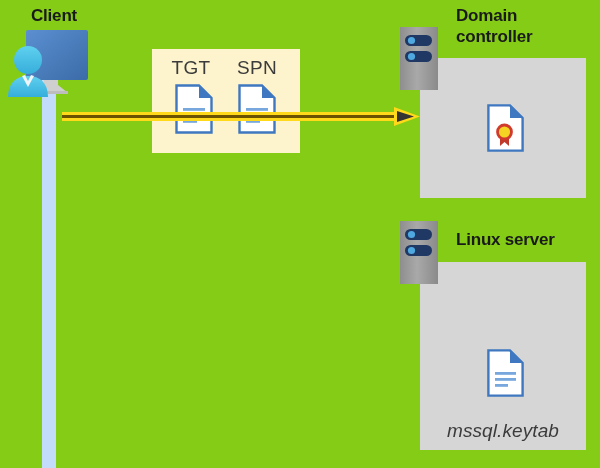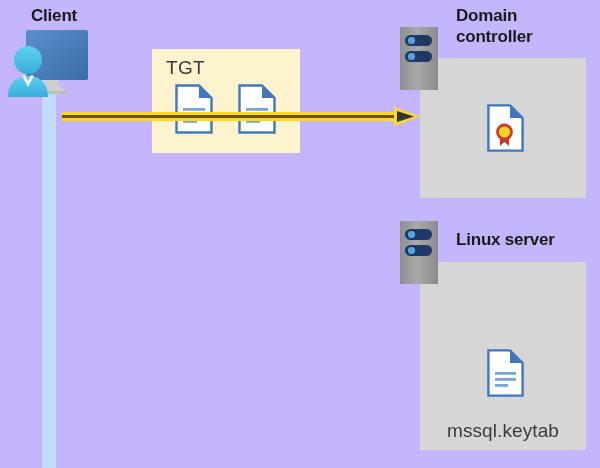--- a/index.html
+++ b/index.html
@@ -7,21 +7,21 @@
     padding: 0;
     background: #ffffff;
   }
   body {
     font-family: "Liberation Sans", sans-serif;
   }
   #canvas {
     position: relative;
     width: 600px;
     height: 468px;
-    background: #c4b5fd;
+    background: #84cc16;
     overflow: hidden;
   }
   .abs { position: absolute; }
 
   
   .title-bold {
     font-family: "Liberation Sans", sans-serif;
     font-weight: bold;
     color: #1a1a1a;
     font-size: 17px;
@@ -36,40 +36,42 @@
   }
 
   
   .highlight-box {
     background: #fdf3cd;
   }
   .token-label {
     font-family: "Liberation Sans", sans-serif;
     font-size: 19px;
     color: #3b3b3b;
+    text-align: center;
     letter-spacing: 0.3px;
   }
 
   
   .panel {
     background: #d6d6d6;
   }
 
   
   .server-icon {
     position: absolute;
   }
 
   
   .file-label {
     font-family: "Liberation Sans", sans-serif;
     font-size: 19px;
     color: #3b3b3b;
     text-align: center;
     letter-spacing: 0.1px;
+    font-style: italic;
   }
   svg { display: block; overflow: visible; }
 </style>
 </head>
 <body>
 
 <div id="canvas">
 
   <div class="abs lifeline" style="left:42px; top:72px; width:14px; height:396px;"></div>
 
@@ -98,20 +100,21 @@
       <path d="M18 49 L24 60 L30 49 L27 48 L24 54 L21 48 Z" fill="#eef4f8"></path>
 
       <circle cx="24" cy="33" r="14" fill="url(#perGrad)"></circle>
     </svg>
   </div>
 
   <div class="abs highlight-box" style="left:152px; top:49px; width:148px; height:104px;"></div>
 
   <div class="abs token-label" style="left:166px; top:57px; width:50px;">TGT</div>
 
+  <div class="abs token-label" style="left:229px; top:57px; width:56px;">SPN</div>
 
   <div class="abs" style="left:175px; top:84px; width:38px; height:50px;">
     <svg width="38" height="50" viewBox="0 0 38 50">
       <path d="M1.5 1.5 L24 1.5 L36.5 14 L36.5 48.5 L1.5 48.5 Z" fill="#ffffff" stroke="#3f78c0" stroke-width="2.4"></path>
       <path d="M24 1.5 L36.5 14 L24 14 Z" fill="#3f78c0"></path>
       <rect x="8" y="24" width="22" height="2.8" fill="#77a7dd"></rect>
       <rect x="8" y="30" width="22" height="2.8" fill="#77a7dd"></rect>
       <rect x="8" y="36" width="14" height="2.8" fill="#77a7dd"></rect>
     </svg>
   </div>

